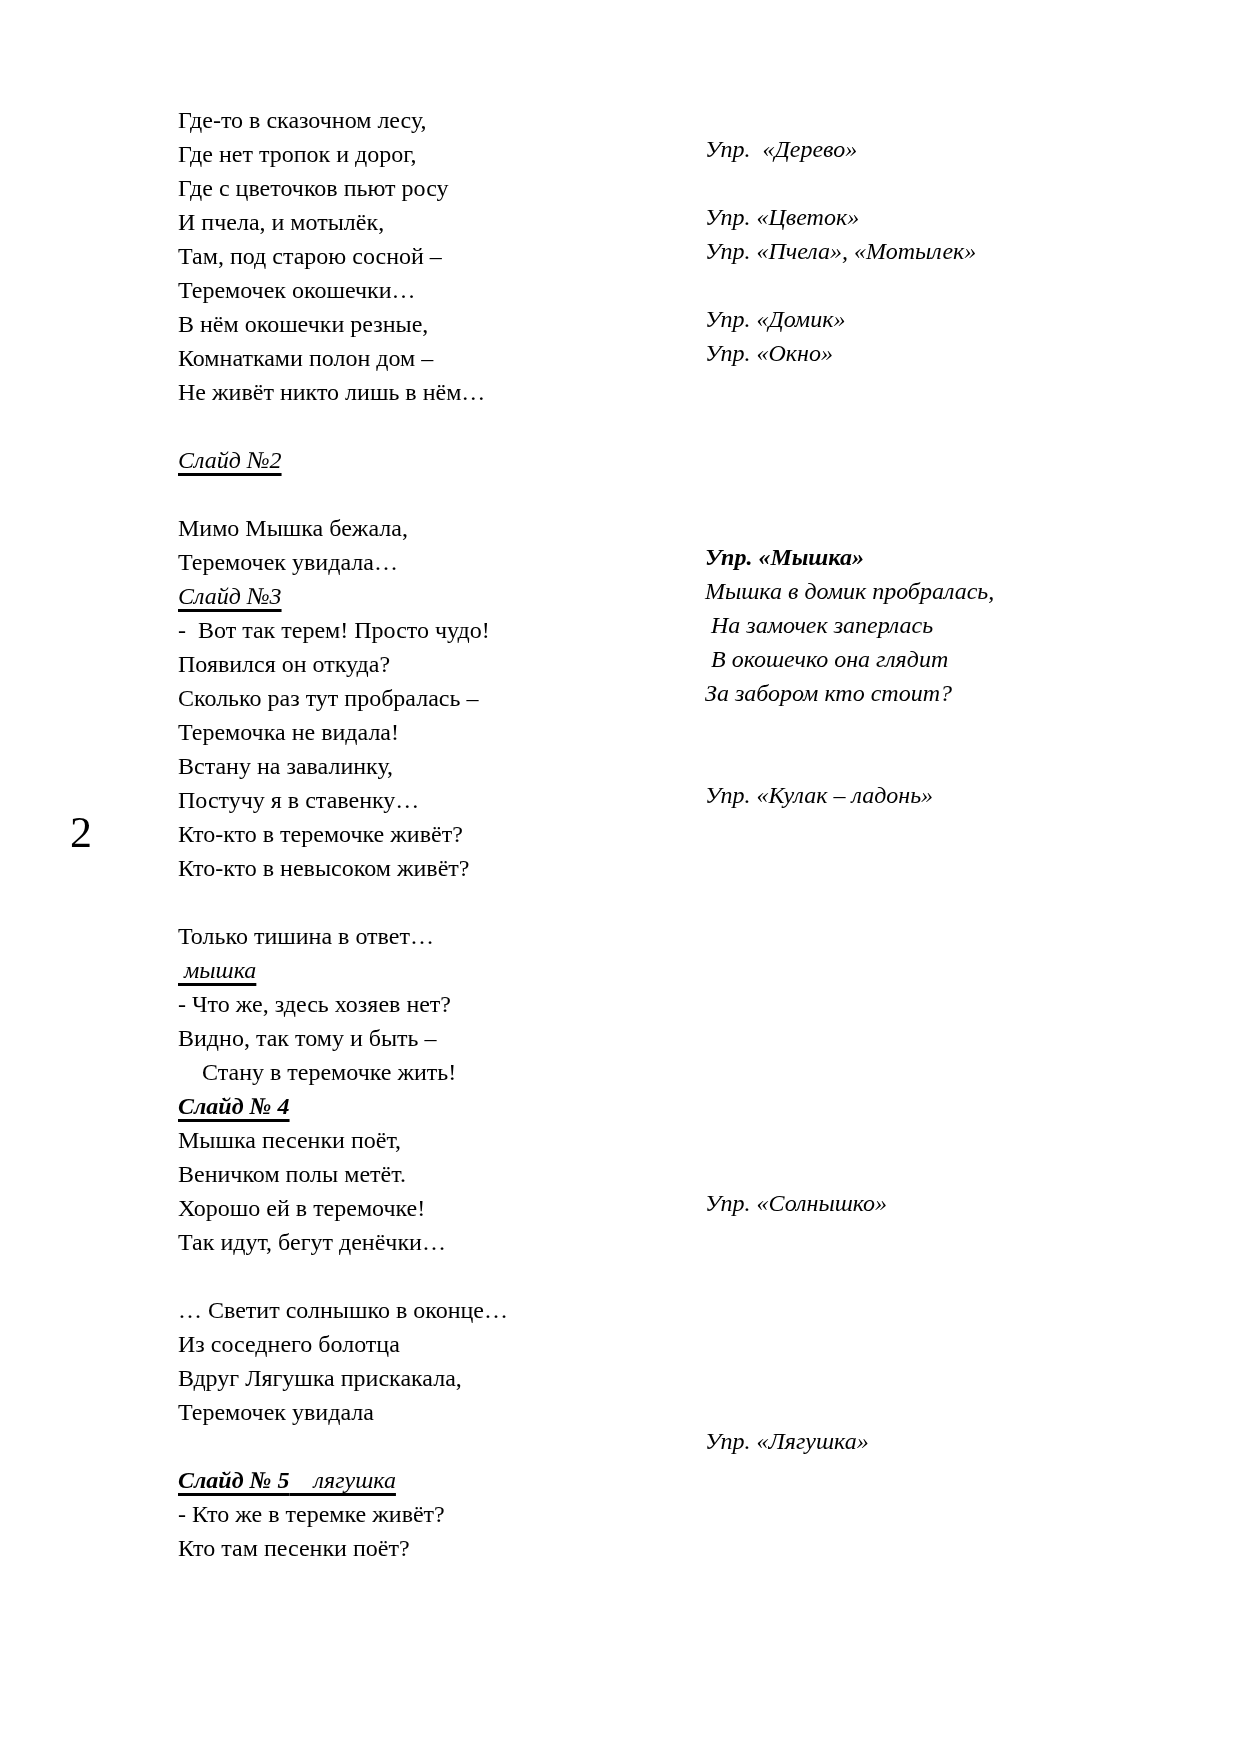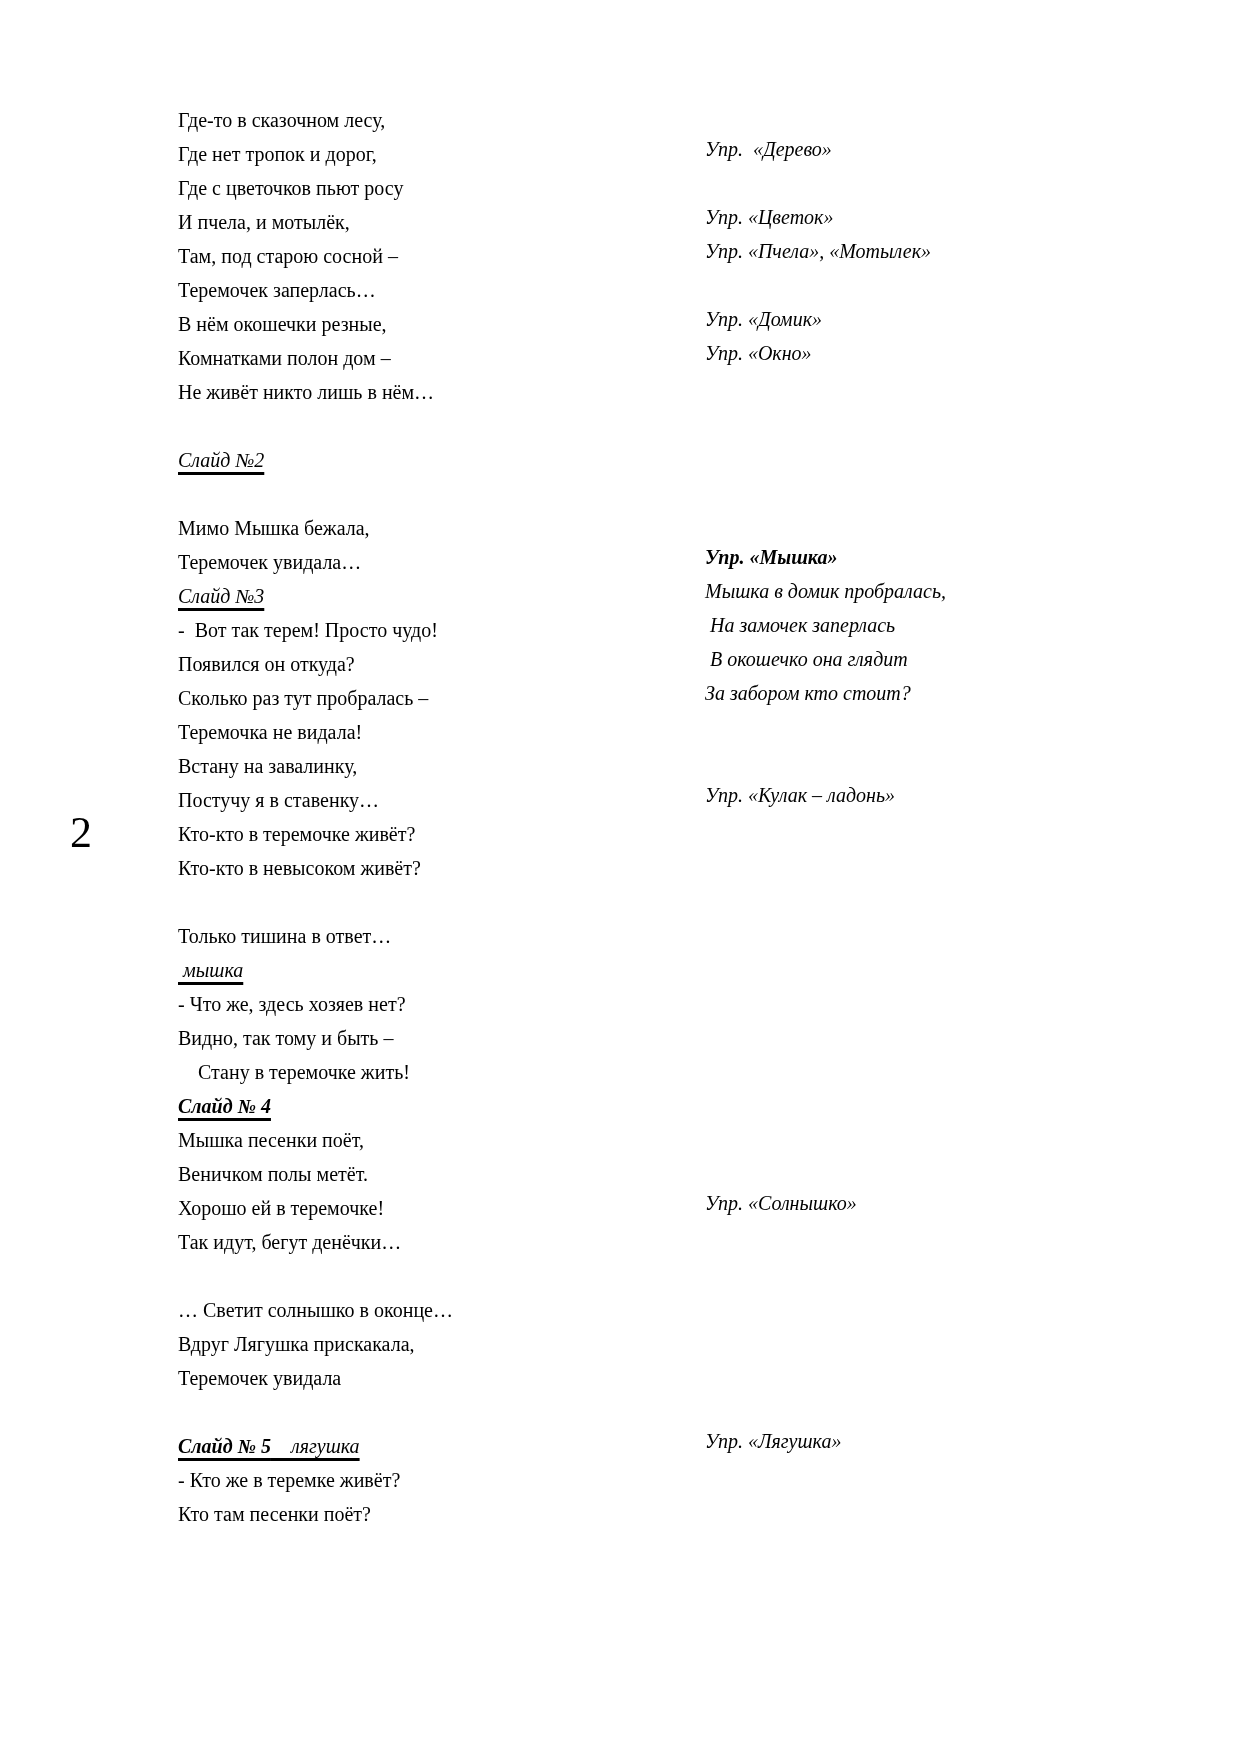--- a/index.html
+++ b/index.html
@@ -12,21 +12,21 @@
     width: 1240px;
     height: 1754px;
     background: #ffffff;
     color: #000000;
     font-family: "Liberation Serif", serif;
     overflow: hidden;
   }
   .col {
     position: absolute;
     top: 103px;
-    font-size: 20px;
+    font-size: 24px;
   }
   .col-left {
     left: 178px;
     width: 540px;
   }
   .col-right {
     left: 705px;
     width: 510px;
     font-style: italic;
     margin-top: 29px;
@@ -56,21 +56,21 @@
 
 <div class="page">
   <div class="page-number">2</div>
 
   <div class="col col-left">
       <div class="row"><span>Где-то в сказочном лесу,</span></div>
       <div class="row"><span>Где нет тропок и дорог,</span></div>
       <div class="row"><span>Где с цветочков пьют росу</span></div>
       <div class="row"><span>И пчела, и мотылёк,</span></div>
       <div class="row"><span>Там, под старою сосной –</span></div>
-      <div class="row"><span>Теремочек заперлась…</span></div>
+      <div class="row"><span>Теремочек окошечки…</span></div>
       <div class="row"><span>В нём окошечки резные,</span></div>
       <div class="row"><span>Комнатками полон дом –</span></div>
       <div class="row"><span>Не живёт никто лишь в нём…</span></div>
       <div class="row"><span></span></div>
       <div class="row i u"><span>Слайд №2</span></div>
       <div class="row"><span></span></div>
       <div class="row"><span>Мимо Мышка бежала,</span></div>
       <div class="row"><span>Теремочек увидала…</span></div>
       <div class="row i u"><span>Слайд №3</span></div>
       <div class="row"><span>-  Вот так терем! Просто чудо!</span></div>
@@ -87,20 +87,21 @@
       <div class="row"><span>- Что же, здесь хозяев нет?</span></div>
       <div class="row"><span>Видно, так тому и быть –</span></div>
       <div class="row"><span>    Стану в теремочке жить!</span></div>
       <div class="row i b u"><span>Слайд № 4</span></div>
       <div class="row"><span>Мышка песенки поёт,</span></div>
       <div class="row"><span>Веничком полы метёт.</span></div>
       <div class="row"><span>Хорошо ей в теремочке!</span></div>
       <div class="row"><span>Так идут, бегут денёчки…</span></div>
       <div class="row"><span></span></div>
       <div class="row"><span>… Светит солнышко в оконце…</span></div>
+      <div class="row"><span>Из соседнего болотца</span></div>
       <div class="row"><span>Вдруг Лягушка прискакала,</span></div>
       <div class="row"><span>Теремочек увидала</span></div>
       <div class="row"><span></span></div>
       <div class="row i u"><span class="b">Слайд № 5</span><span>    лягушка</span></div>
       <div class="row"><span>- Кто же в теремке живёт?</span></div>
       <div class="row"><span>Кто там песенки поёт?</span></div>
     </div>
 
   <div class="col col-right">
       <div class="row"><span>Упр.  «Дерево»</span></div>

